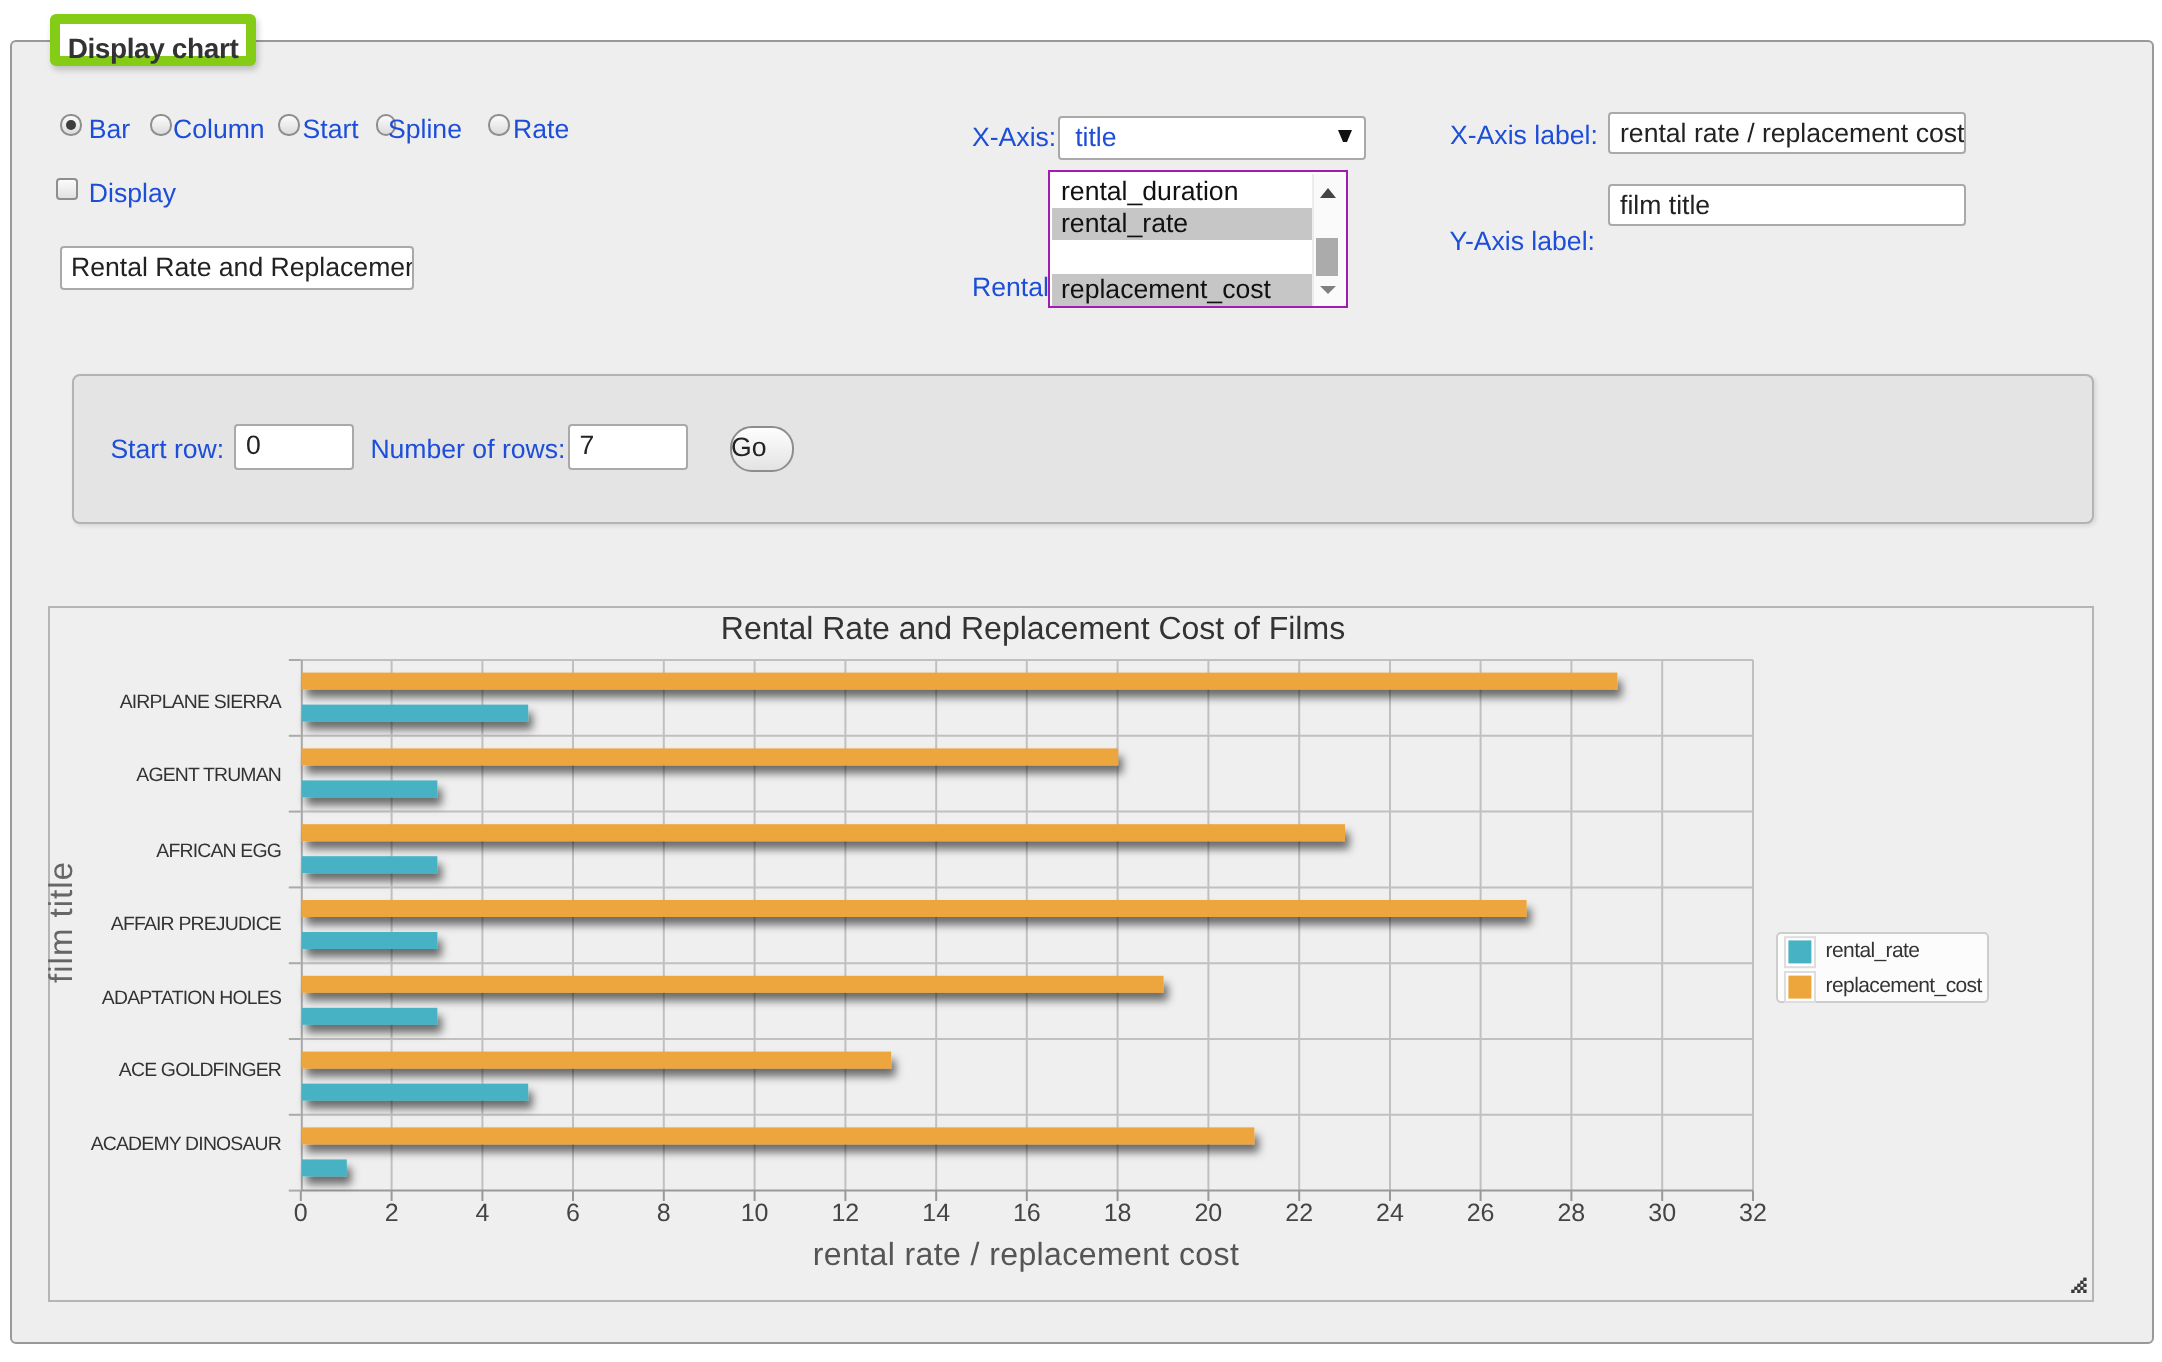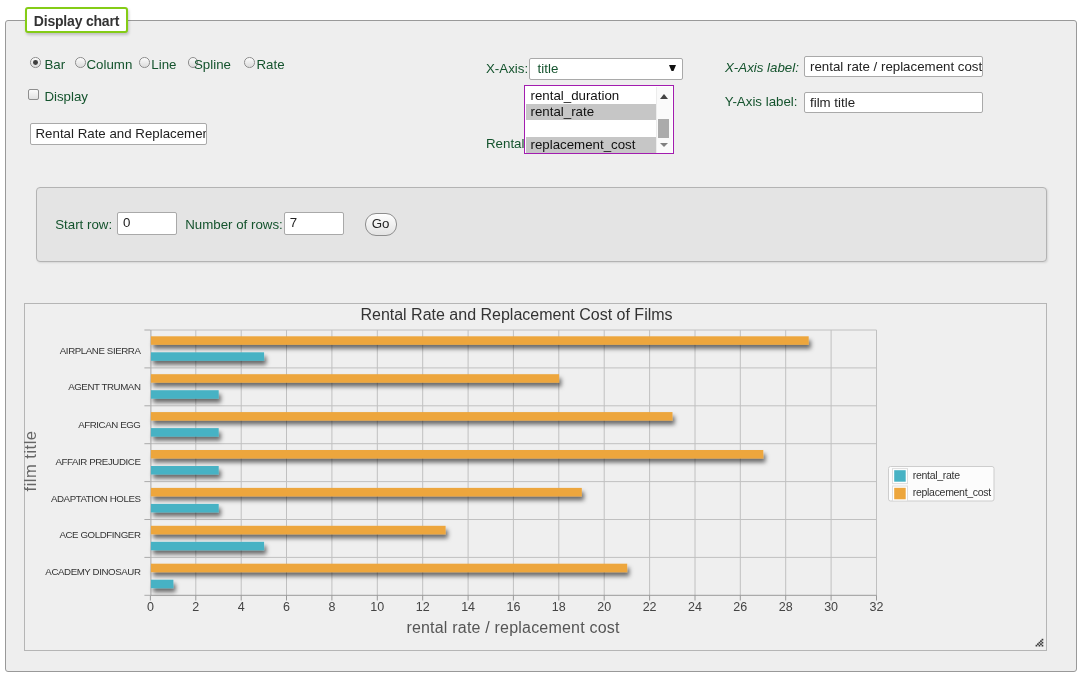--- a/index.html
+++ b/index.html
@@ -1,52 +1,52 @@
 <!DOCTYPE html>
 <html><head>
 <meta charset="utf-8">
 <style>
   * { margin:0; padding:0; box-sizing:border-box; }
   html,body { width:1081px; height:681px; background:#fff; font-family:"Liberation Sans",sans-serif; }
   .abs { position:absolute; }
   #page { position:relative; width:1081px; height:681px; overflow:hidden; }
   .fs { left:5px; top:20px; width:1072px; height:652px; background:#eeeeee; border:1px solid #999; border-radius:3px; }
-  .legendbox { left:25px; top:7px; width:103px; height:26px; background:#fff; border:2px solid #84cc16; border-radius:3px;
+  .legendbox { left:25px; top:7px; width:103px; height:26px; background:#fff; border:5px solid #84cc16; border-radius:3px;
      box-shadow:1px 2px 3px rgba(0,0,0,0.2); font-weight:bold; font-size:14px; color:#333; text-align:center; line-height:24px; letter-spacing:-0.2px;}
-  .lbl { font-size:13.3px; color:#14532d; white-space:nowrap; }
+  .lbl { font-size:13.3px; color:#1d4ed8; white-space:nowrap; }
   .radio { width:10.5px; height:10.5px; border:1px solid #8e8e8e; border-radius:50%; background:linear-gradient(#fbfbfb,#dcdcdc); }
   .radio.on::after { content:""; position:absolute; left:1.8px; top:1.8px; width:4.9px; height:4.9px; border-radius:50%; background:#3e3e3e; }
   .checkbox { width:11px; height:11px; border:1px solid #8e8e8e; border-radius:2px; background:linear-gradient(#fbfbfb,#e2e2e2); }
   .tinput { background:#fff; border:1px solid #a9a9a9; border-radius:2px; font-size:13.3px; color:#222;
      padding-left:5px; white-space:nowrap; overflow:hidden; }
   .selectbox { left:528.5px; top:57.5px; width:154px; height:22px; background:#fff; border:1px solid #a9a9a9; border-radius:2px; }
   .selarrow { left:669px; top:65px; width:7px; height:6px; background:#111; clip-path:polygon(0 0,100% 0,64% 100%,36% 100%); }
   .listbox { left:524px; top:84.5px; width:150px; height:69.5px; background:#fff; border:1px solid #a21caf; overflow:hidden; }
   .opt { position:absolute; left:1px; width:131px; height:16.2px; font-size:13.3px; color:#111; padding-left:4.5px; line-height:16.4px; white-space:nowrap; }
   .opt.sel { background:#c6c6c6; }
   .sbar { position:absolute; right:1px; top:1px; width:16.5px; height:67.5px; background:#fafafa; border-left:1px solid #ececec; }
   .panel { left:36.3px; top:186.5px; width:1010.4px; height:75px; background:#e4e4e4; border:1px solid #b3b3b3; border-radius:4px;
      box-shadow:1px 1px 2px rgba(0,0,0,0.1); }
   .gobtn { left:364.5px; top:213px; width:32px; height:22.5px; border:1px solid #8d8d8d; border-radius:11px;
-     background:linear-gradient(#fefefe,#e3e3e3); font-size:13.3px; color:#222; text-align:center; line-height:20px; }
+     background:linear-gradient(#fefefe,#e3e3e3); font-size:13.3px; color:#222; line-height:20px; }
   .chartbox { left:24px; top:303px; width:1023px; height:348px; background:#efefef; border:1px solid #b5b5b5; }
   svg text { font-family:"Liberation Sans",sans-serif; }
 </style>
 </head>
 <body>
 <div id="page">
   <div class="abs fs"></div>
   <div class="abs legendbox">Display chart</div>
 
   <div class="abs radio on" style="left:30.2px;top:57px;"></div>
   <div class="abs lbl" style="left:44.4px;top:57px;">Bar</div>
   <div class="abs radio" style="left:75.3px;top:57px;"></div>
   <div class="abs lbl" style="left:86.5px;top:57px;">Column</div>
   <div class="abs radio" style="left:139.2px;top:57px;"></div>
-  <div class="abs lbl" style="left:151.3px;top:57px;">Line</div>
+  <div class="abs lbl" style="left:151.3px;top:57px;">Start</div>
   <div class="abs radio" style="left:187.5px;top:57px;"></div>
   <div class="abs lbl" style="left:194px;top:57px;">Spline</div>
   <div class="abs radio" style="left:244.2px;top:57px;"></div>
   <div class="abs lbl" style="left:256.5px;top:57px;">Rate</div>
 
   <div class="abs checkbox" style="left:28px;top:89px;"></div>
   <div class="abs lbl" style="left:44.4px;top:88.5px;">Display</div>
 
   <div class="abs tinput" style="left:29.5px;top:123px;width:177px;height:22px;line-height:20px;">Rental Rate and Replacement Cost of Films</div>
 
@@ -60,23 +60,23 @@
     <div class="opt" style="top:2.5px;">rental_duration</div>
     <div class="opt sel" style="top:18.7px;">rental_rate</div>
     <div class="opt" style="top:34.9px;margin-top:18px;">length</div>
     <div class="opt sel" style="top:51.1px;">replacement_cost</div>
     <div class="sbar"></div>
     <div class="abs" style="right:5px;top:8px;width:0;height:0;border-left:4.5px solid transparent;border-right:4.5px solid transparent;border-bottom:5px solid #444;"></div>
     <div class="abs" style="right:4px;top:33px;width:11px;height:19px;background:#ababab;"></div>
     <div class="abs" style="right:5.5px;bottom:6px;width:0;height:0;border-left:4px solid transparent;border-right:4px solid transparent;border-top:4.5px solid #808080;"></div>
   </div>
 
-  <div class="abs lbl" style="left:725px;top:59.5px;font-style:italic;">X-Axis label:</div>
+  <div class="abs lbl" style="left:725px;top:59.5px;">X-Axis label:</div>
   <div class="abs tinput" style="left:804px;top:55.5px;width:178.7px;height:21.2px;line-height:19px;">rental rate / replacement cost</div>
-  <div class="abs lbl" style="left:724.8px;top:94px;">Y-Axis label:</div>
+  <div class="abs lbl" style="left:724.8px;top:113px;">Y-Axis label:</div>
   <div class="abs tinput" style="left:804px;top:91.5px;width:178.7px;height:21.5px;line-height:19.5px;">film title</div>
 
   <div class="abs panel"></div>
   <div class="abs lbl" style="left:55.2px;top:217px;">Start row:</div>
   <div class="abs tinput" style="left:117px;top:212px;width:60px;height:22.6px;line-height:20.6px;">0</div>
   <div class="abs lbl" style="left:185.2px;top:217px;">Number of rows:</div>
   <div class="abs tinput" style="left:283.7px;top:212px;width:60px;height:22.6px;line-height:20.6px;">7</div>
   <div class="abs gobtn">Go</div>
 
   <div class="abs chartbox"></div>

